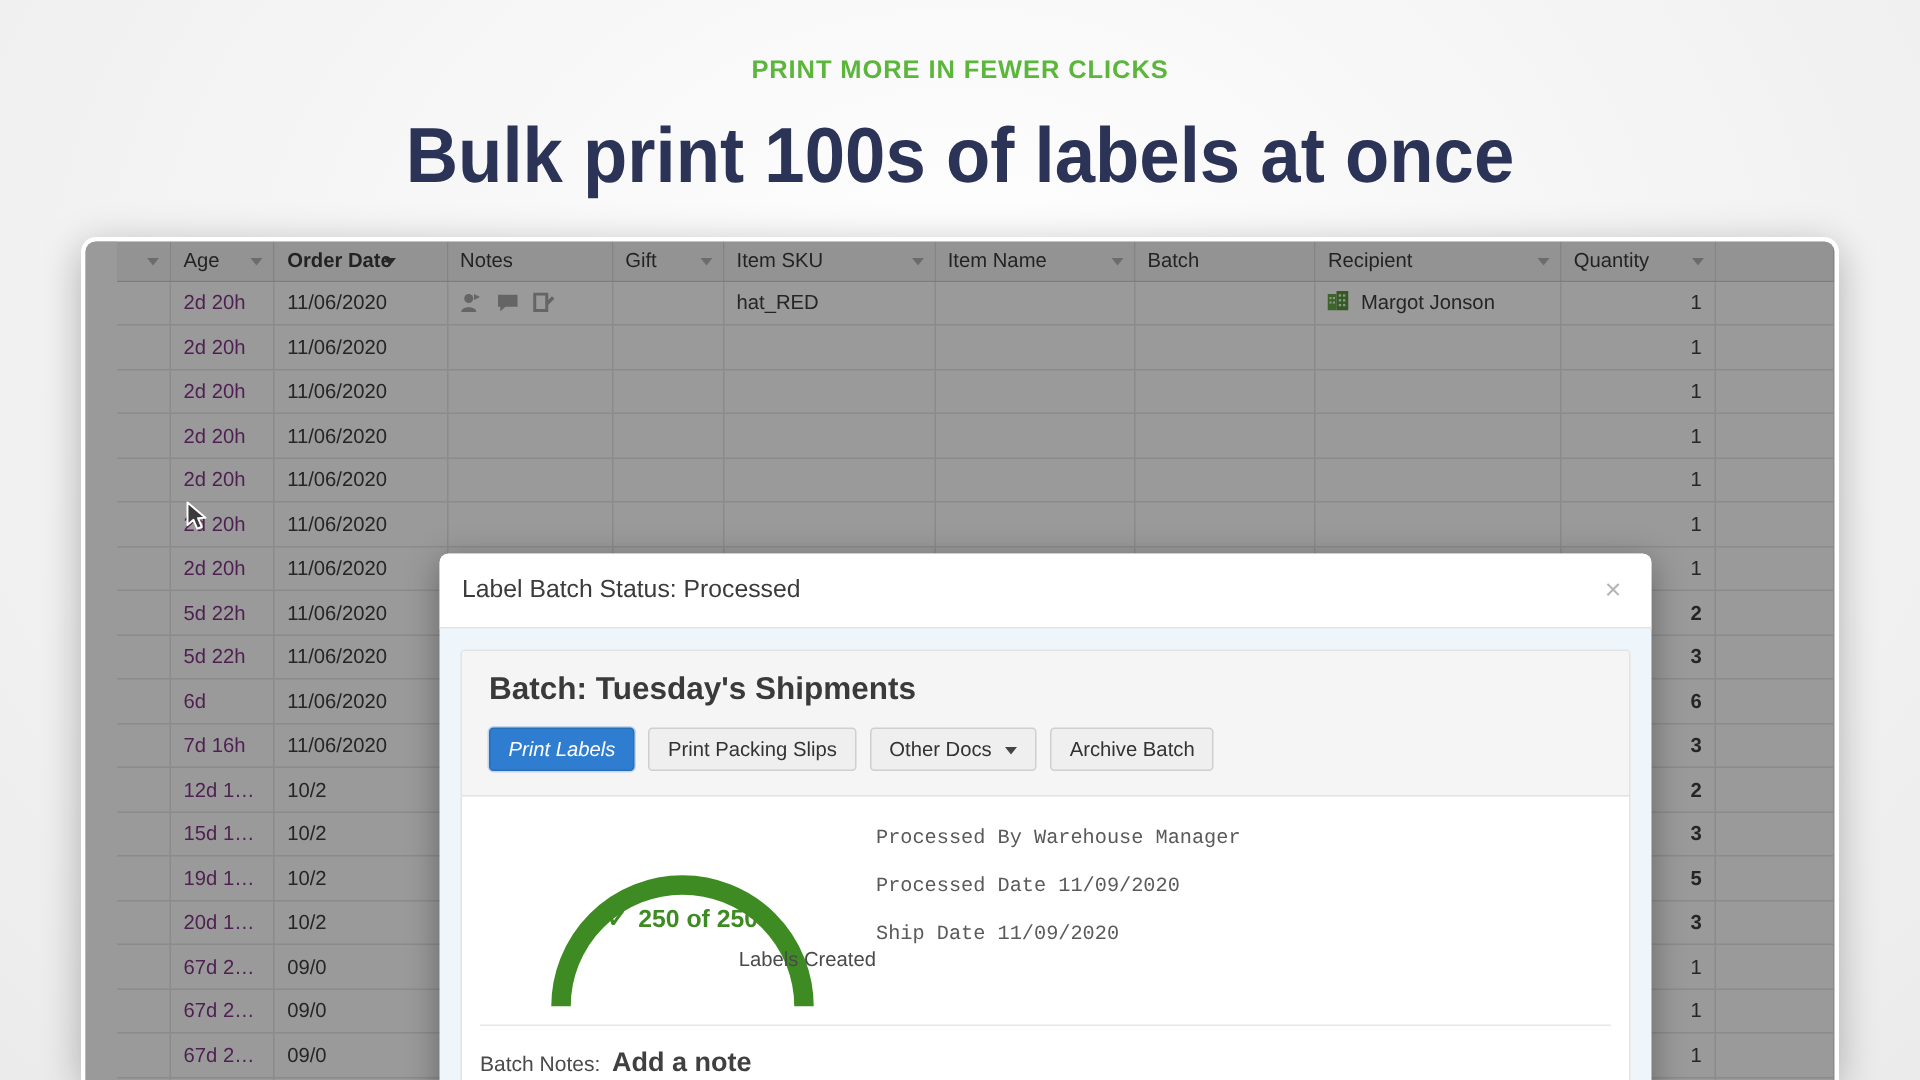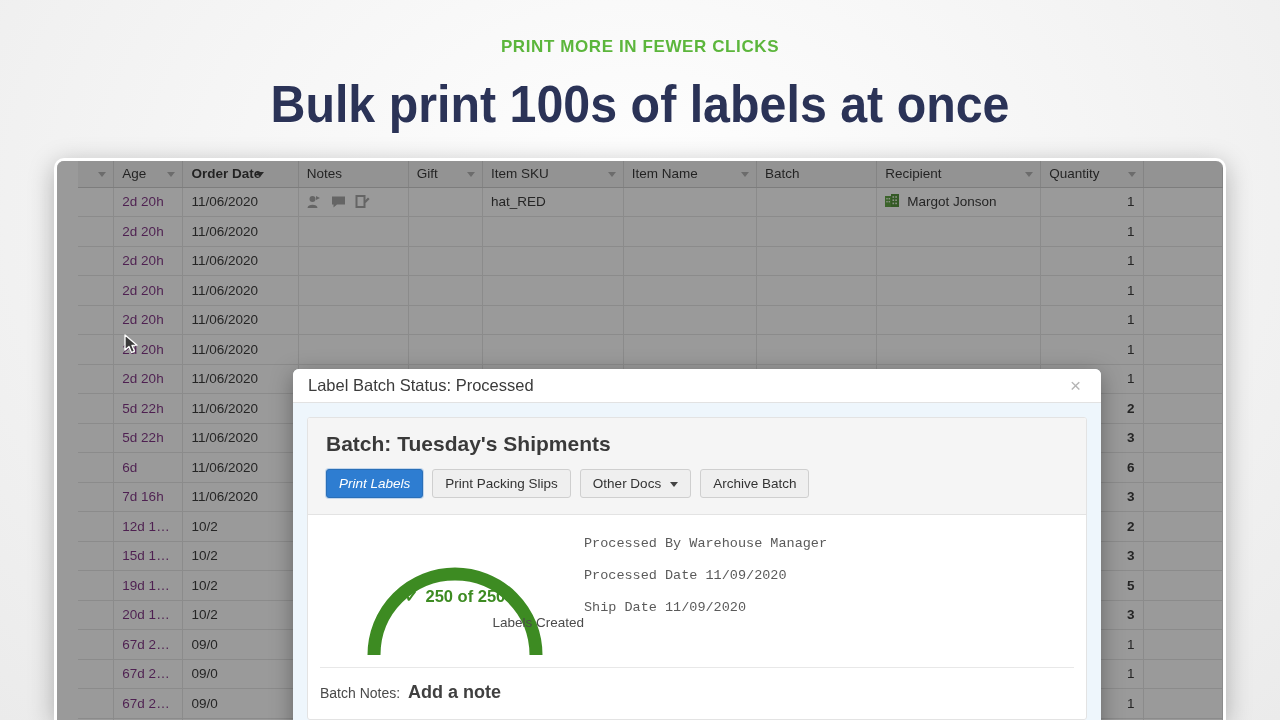--- a/index.html
+++ b/index.html
@@ -109,21 +109,21 @@
     width: 808px; height: 512px;
     background: #eef6fc;
     border-radius: 6px 6px 0 0;
     box-shadow: 0 5px 22px rgba(0,0,0,.34);
     z-index: 10;
     display: flex;
     flex-direction: column;
     overflow: hidden;
   }
   .modal-header {
-    height: 34px;
+    height: 50px;
     background: #fff;
     border-bottom: 1px solid #e2e2e2;
     display: flex; align-items: center;
     padding: 0 14px 0 15px;
     flex: 0 0 auto;
   }
   .modal-title { font-size: 16.5px; color: #3b3b3b; flex: 1; }
   .modal-close {
     font-size: 19px; color: #b5b5b5; line-height: 1;
     cursor: pointer; padding: 2px 6px;

